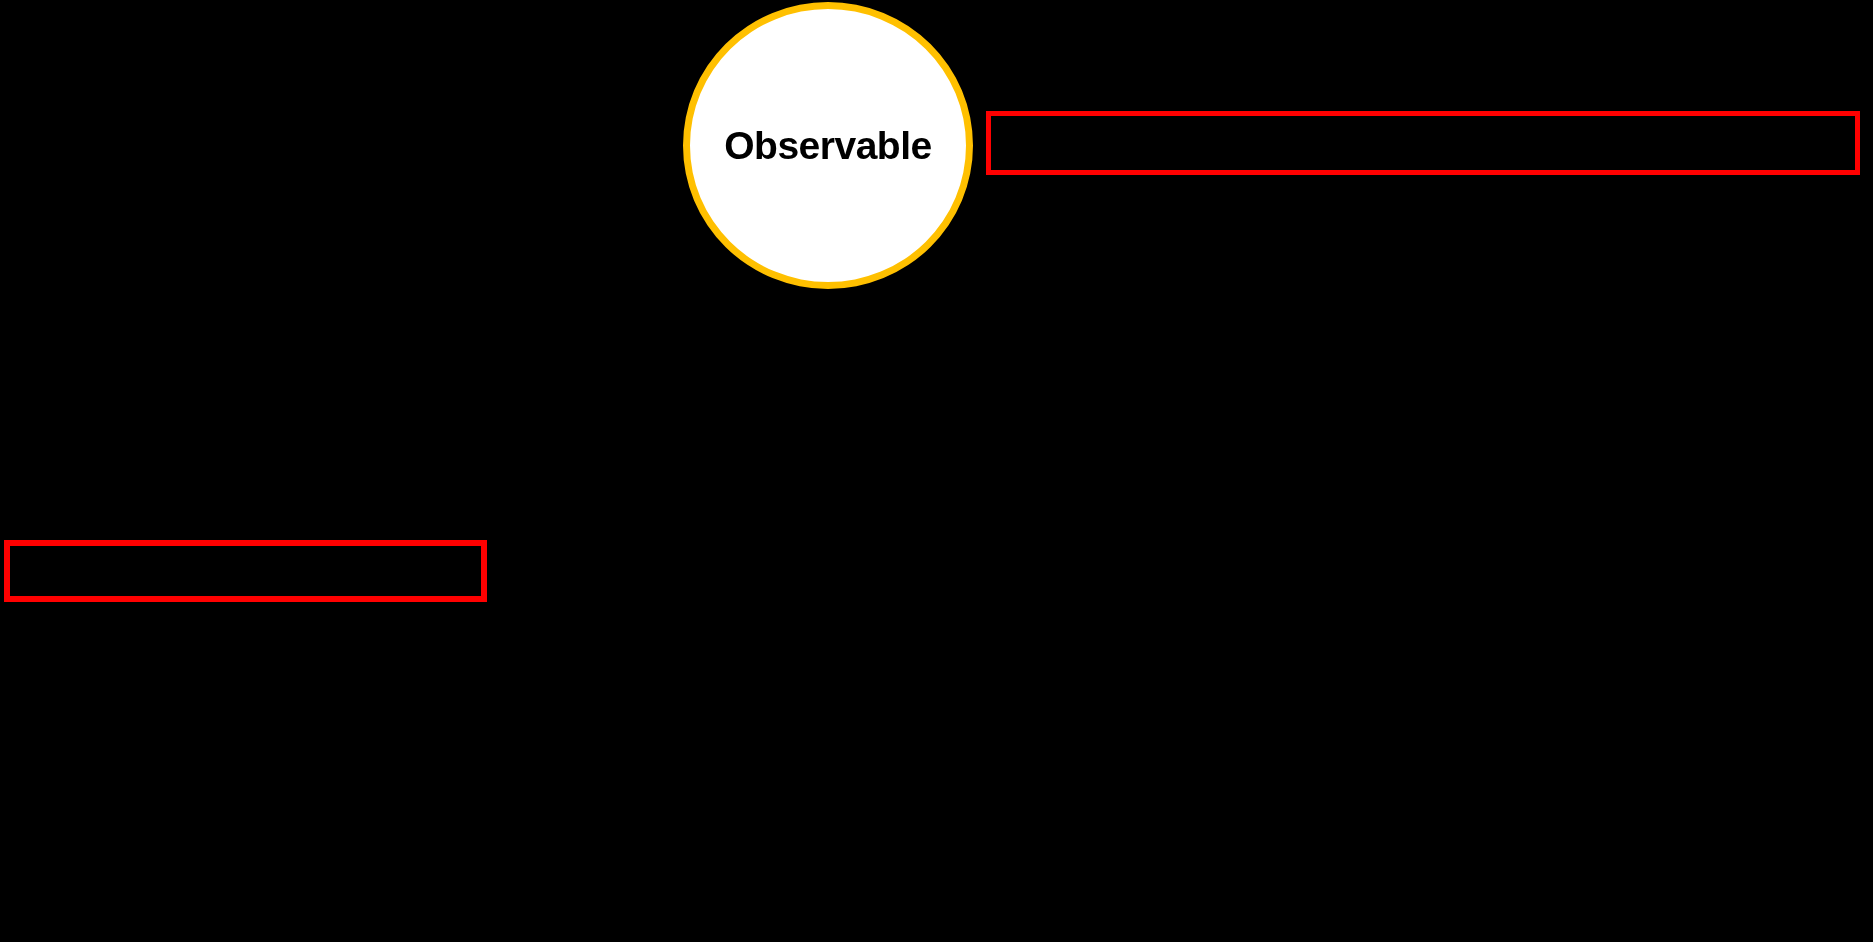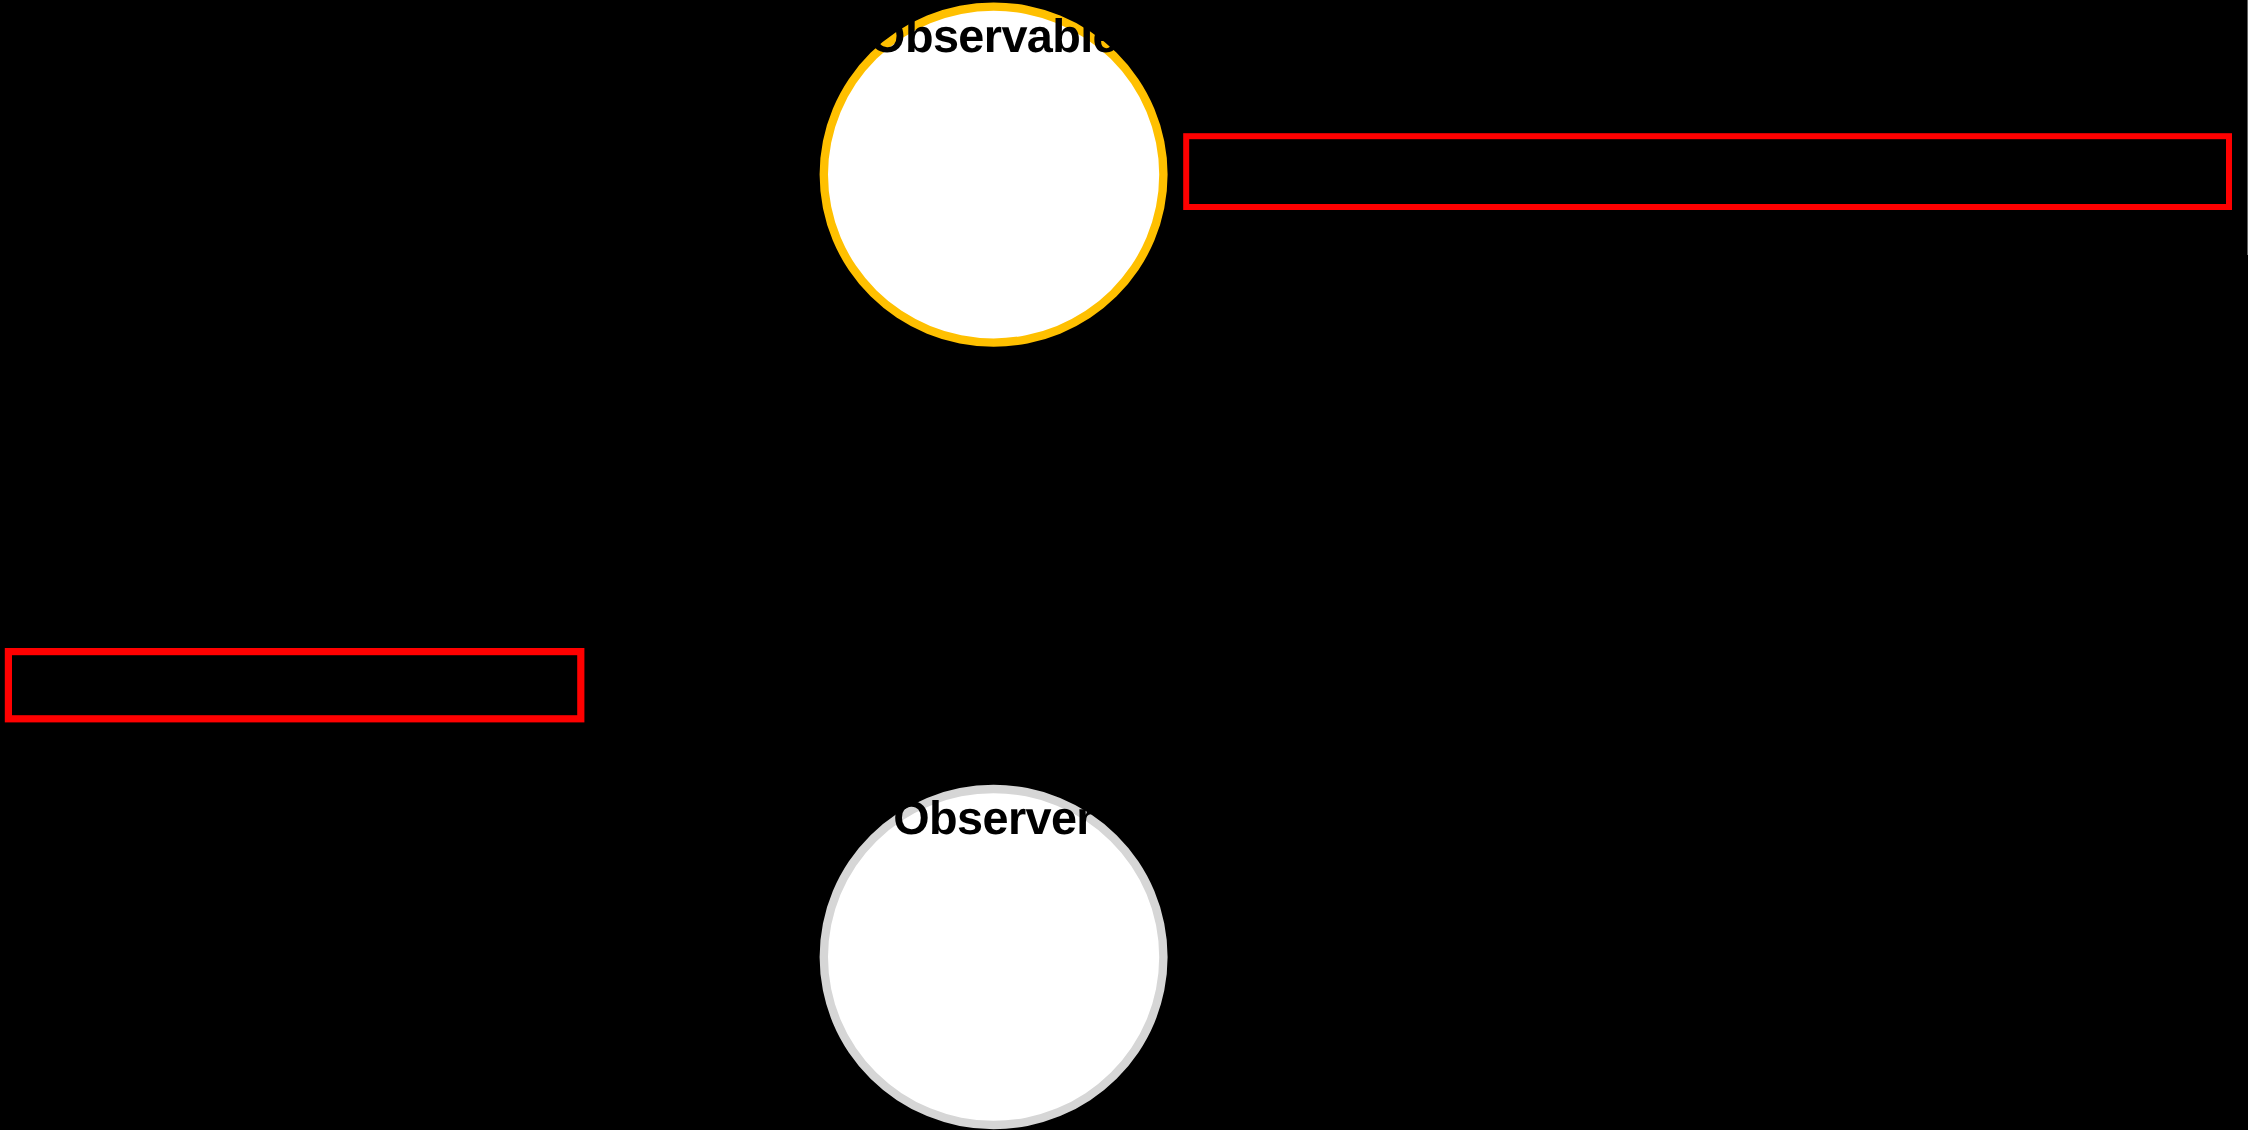--- a/index.html
+++ b/index.html
@@ -21,20 +21,21 @@
     position: relative;
     width: 1873px;
     height: 942px;
     background: var(--background);
   }
   .node-circle {
     position: absolute;
     border-radius: 50%;
     background: var(--node-fill);
     display: flex;
+    align-items: center;
     justify-content: center;
   }
   .node-circle.observable {
     left: 683px;
     top: 2px;
     width: 290px;
     height: 287px;
     border: 7px solid var(--observable-border);
   }
   .node-circle.observer {
@@ -76,17 +77,14 @@
 <div class="canvas">
 
   <div class="node-circle observable">
     <span class="node-label">Observable</span>
   </div>
 
   <div class="annotation-box top-right"></div>
 
   <div class="annotation-box mid-left"></div>
 
-  <div class="node-circle observer">
-    <span class="node-label">Observer</span>
-  </div>
 
 </div>
 
 </body></html>

